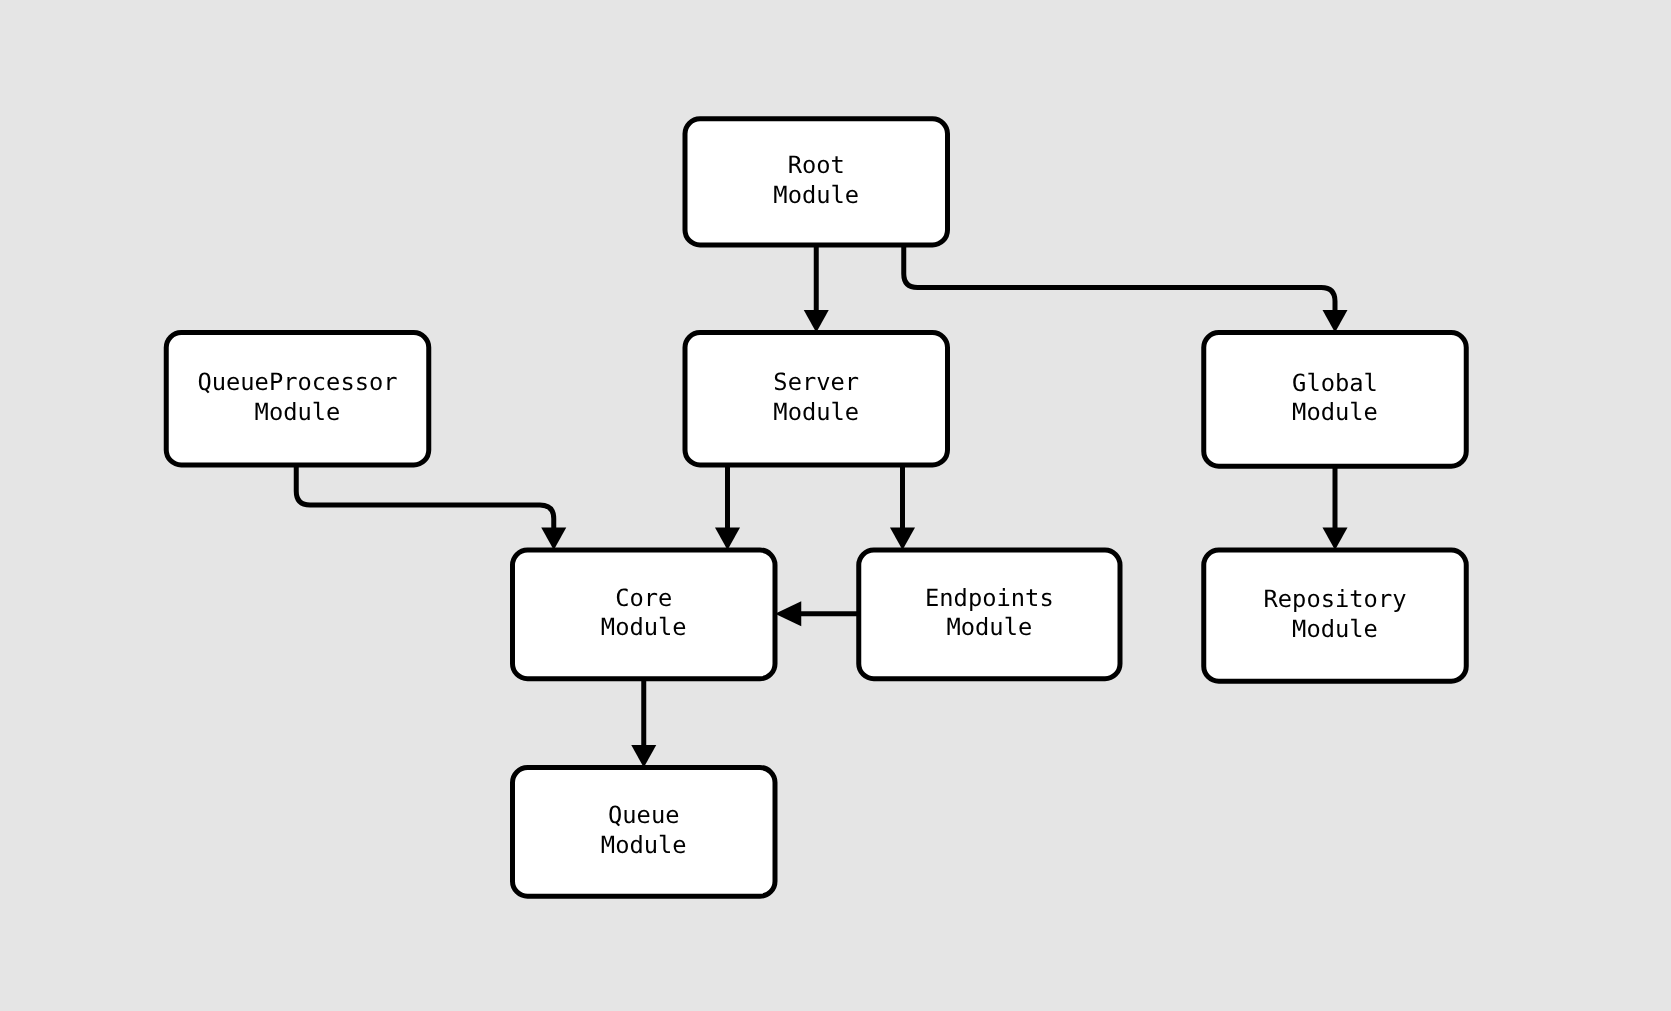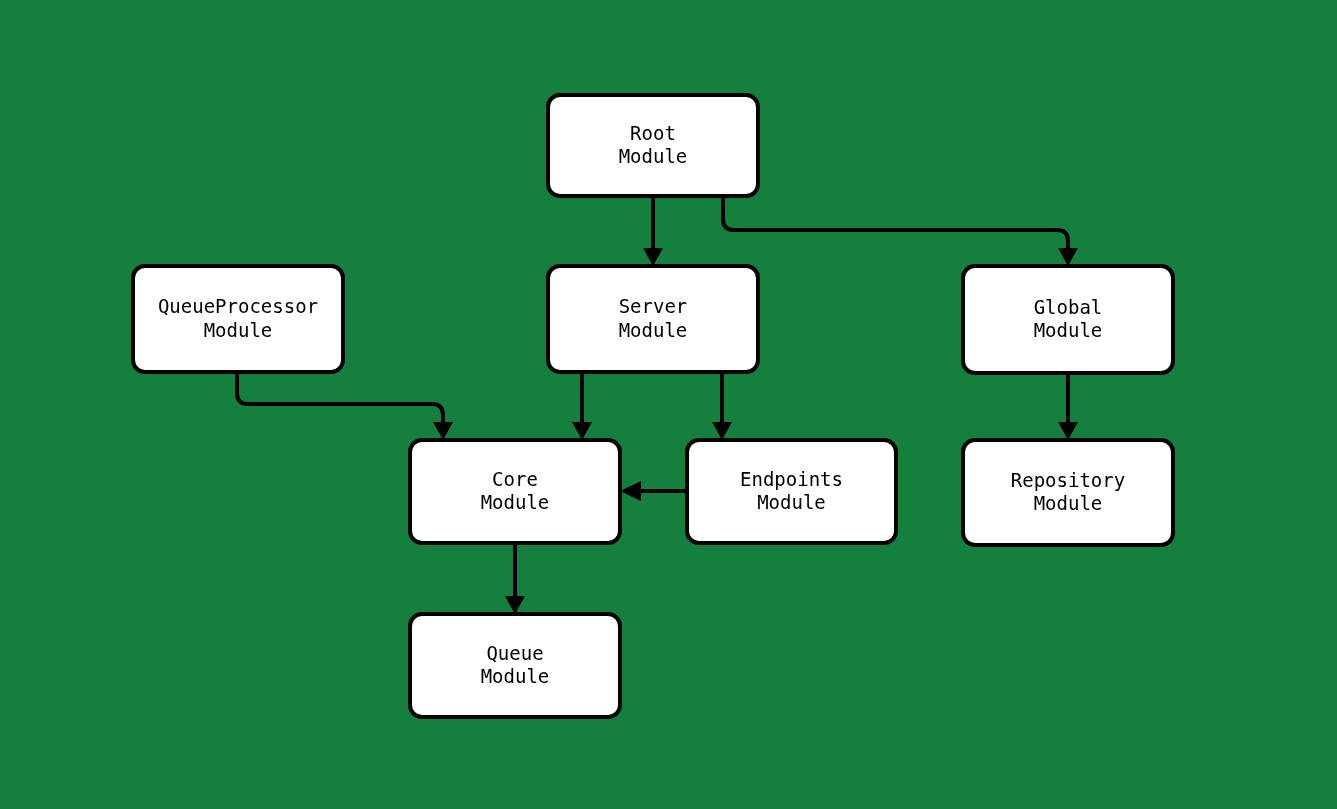--- a/index.html
+++ b/index.html
@@ -11,21 +11,21 @@
   body {
     width: 1337px;
     height: 809px;
     overflow: hidden;
     font-family: "DejaVu Sans Mono", "Liberation Mono", monospace;
   }
   #diagram-canvas {
     position: relative;
     width: 1337px;
     height: 809px;
-    background: #15803d;
+    background: #e5e5e5;
   }
   svg.diagram-svg {
     position: absolute;
     top: 0;
     left: 0;
     width: 1337px;
     height: 809px;
     display: block;
   }
   .node-rect {

